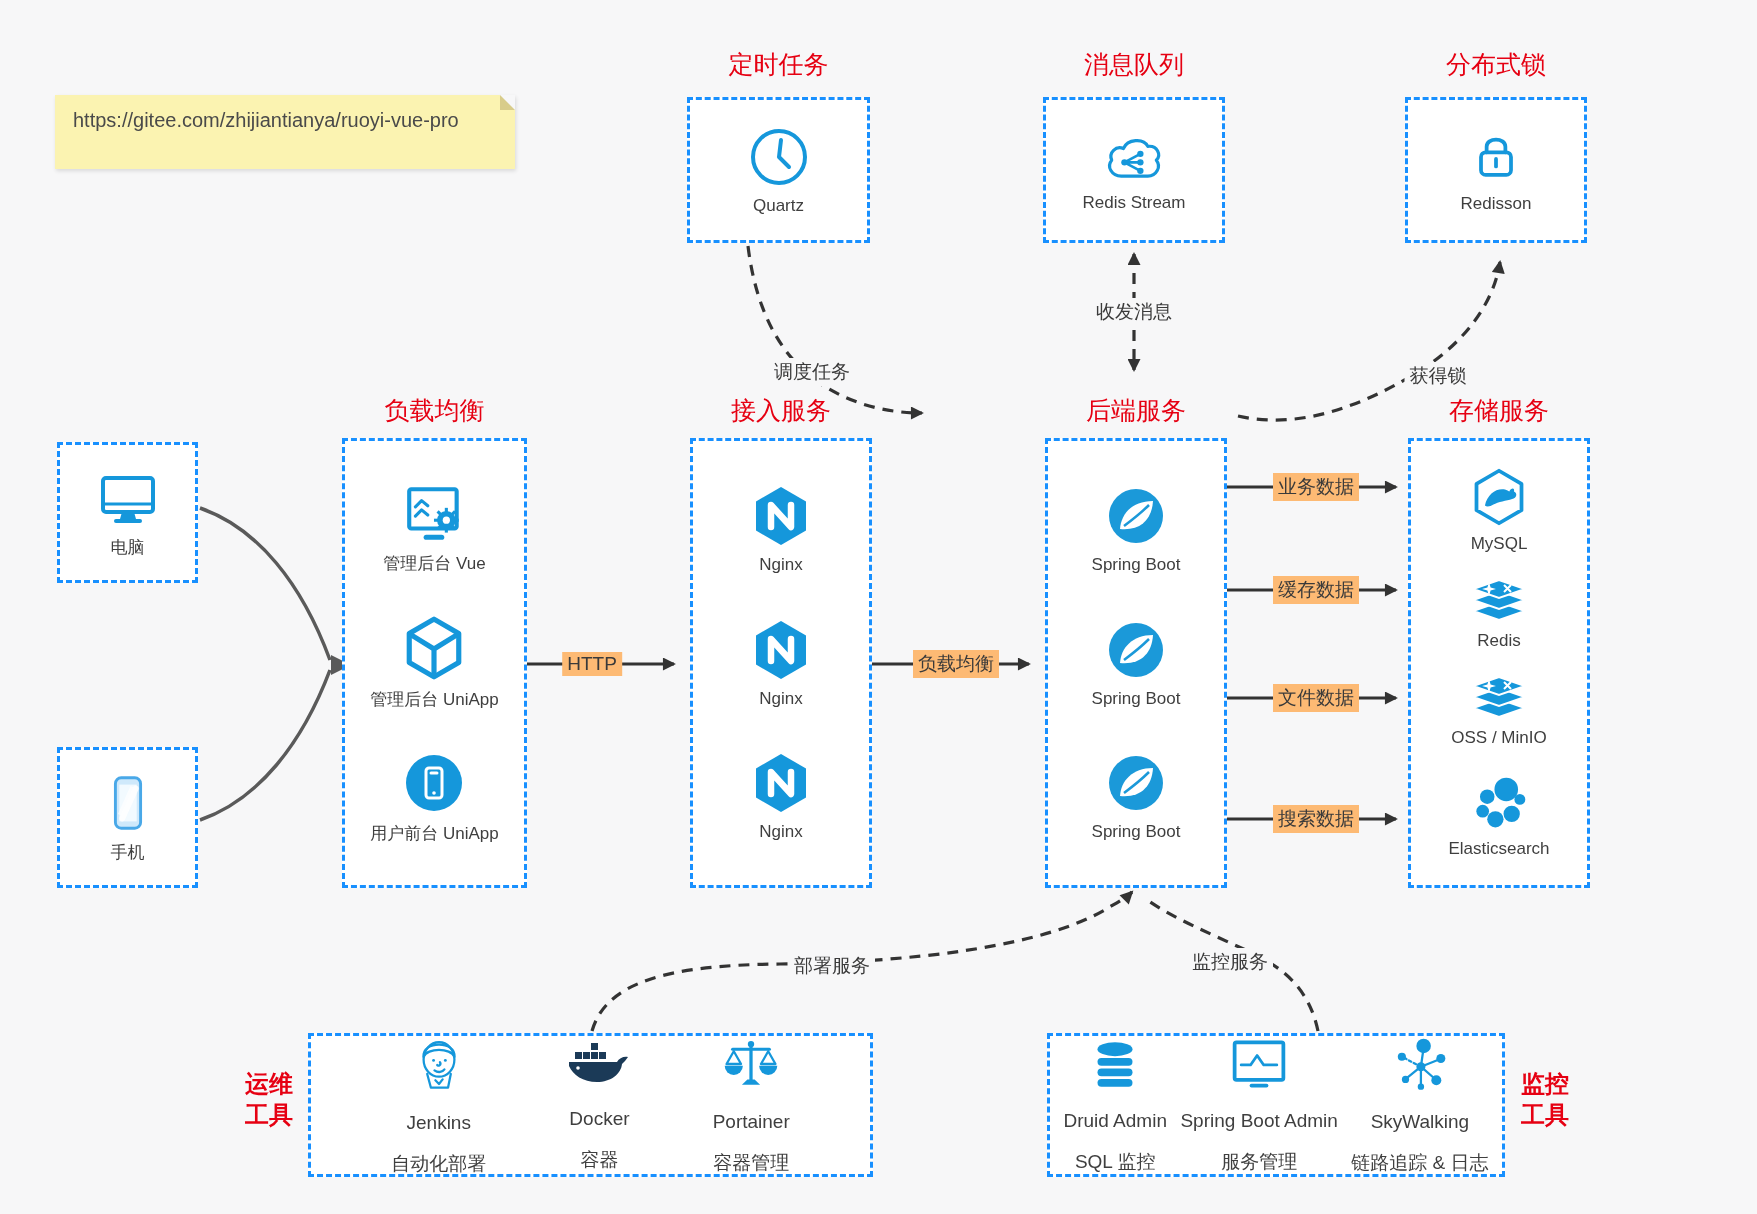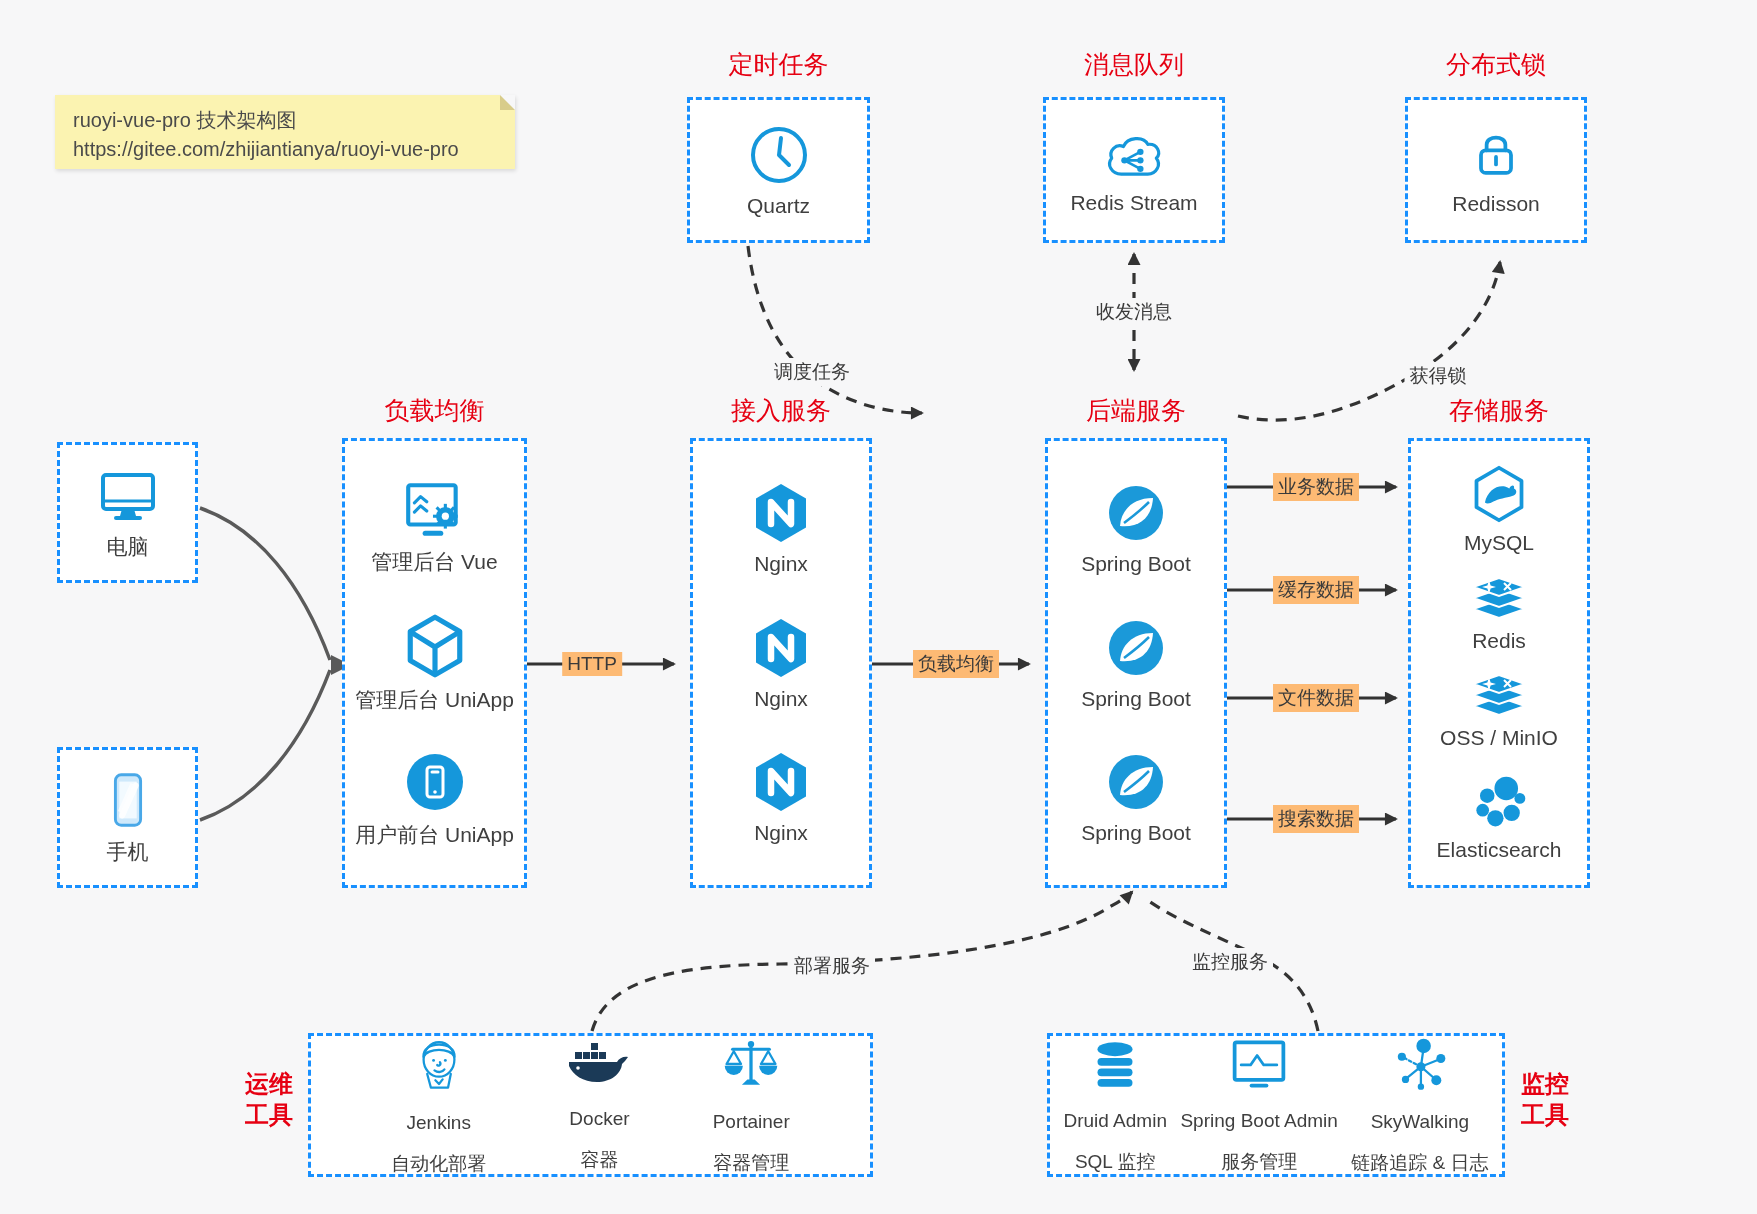--- a/index.html
+++ b/index.html
@@ -4,21 +4,21 @@
 <style>
   html,body{margin:0;padding:0;background:#f7f7f8;font-family:"Liberation Sans","DejaVu Sans",sans-serif;}
   #canvas{position:relative;width:1757px;height:1214px;background:#f7f7f8;overflow:hidden;}
   #edges{position:absolute;left:0;top:0;z-index:1;pointer-events:none;}
   .gbox{position:absolute;background:#fff;border:3px dashed #1890ff;box-sizing:border-box;z-index:2;
         display:flex;flex-direction:column;justify-content:space-evenly;align-items:center;}
   .hbox{flex-direction:row;}
   .gtitle{position:absolute;z-index:2;color:#e60012;font-weight:normal;font-size:25px;text-align:center;}
   .stitle{position:absolute;z-index:2;color:#e60012;font-weight:bold;font-size:24px;text-align:center;line-height:1.3;}
   .node{display:flex;flex-direction:column;align-items:center;gap:7px;}
-  .nlabel{font-size:21px;color:#3f3f3f;white-space:nowrap;}
+  .nlabel{font-size:17px;color:#3f3f3f;white-space:nowrap;}
   .bnode{display:flex;flex-direction:column;align-items:center;gap:17px;text-align:center;}
   .bname,.bdesc{font-size:19px;color:#3f3f3f;line-height:1.25;white-space:nowrap;}
   .elabel{position:absolute;transform:translate(-50%,-50%);background:#fdba74;padding:1px 5px;font-size:19px;
           color:#3a3a3a;white-space:nowrap;z-index:3;}
   .note{position:absolute;left:55px;top:95px;width:460px;height:74px;background:#fbf3b1;z-index:2;
         box-sizing:border-box;padding:11px 18px;font-size:20px;color:#4a4a4a;line-height:1.45;
         box-shadow:1px 2px 4px rgba(0,0,0,.12);}
   .note::after{content:'';position:absolute;top:0;right:0;width:0;height:0;
         border-top:15px solid #f7f7f8;border-left:15px solid #d8cc8a;}
   
@@ -62,21 +62,20 @@
     <g stroke="#333" stroke-width="3.2" fill="none" stroke-dasharray="11 8">
       <path d="M748 246 C756 312 782 360 824 386 C858 407 892 413 922 413" marker-end="url(#ah)"></path>
       <path d="M1134 254 L1134 370" marker-start="url(#ah)" marker-end="url(#ah)"></path>
       <path d="M1238 416 C1300 430 1362 406 1418 372 C1466 342 1494 302 1500 262" marker-end="url(#ah)"></path>
       <path d="M592 1031 C606 982 668 965 780 964 C908 962 1042 948 1108 908 C1118 902 1127 897 1132 892" marker-end="url(#ah)"></path>
       <path d="M1318 1031 C1310 993 1288 970 1252 953 C1214 935 1172 918 1146 899"></path>
     </g>
   </svg>
 
   <div class="note">
-    <div>ruoyi-vue-pro 技术架构图</div>
     <div>https://gitee.com/zhijiantianya/ruoyi-vue-pro</div>
   </div>
 
   <div class="gtitle" style="left:687px;top:48px;width:183px">定时任务</div>
   <div class="gbox" style="left:687px;top:97px;width:183px;height:146px">
     <div class="node">
       <svg width="64" height="64" viewBox="0 0 64 64">
         <circle class="st" cx="32" cy="32" r="26"></circle>
         <path class="st" d="M32 32 L34 15 M32 32 L42 42"></path>
       </svg>

